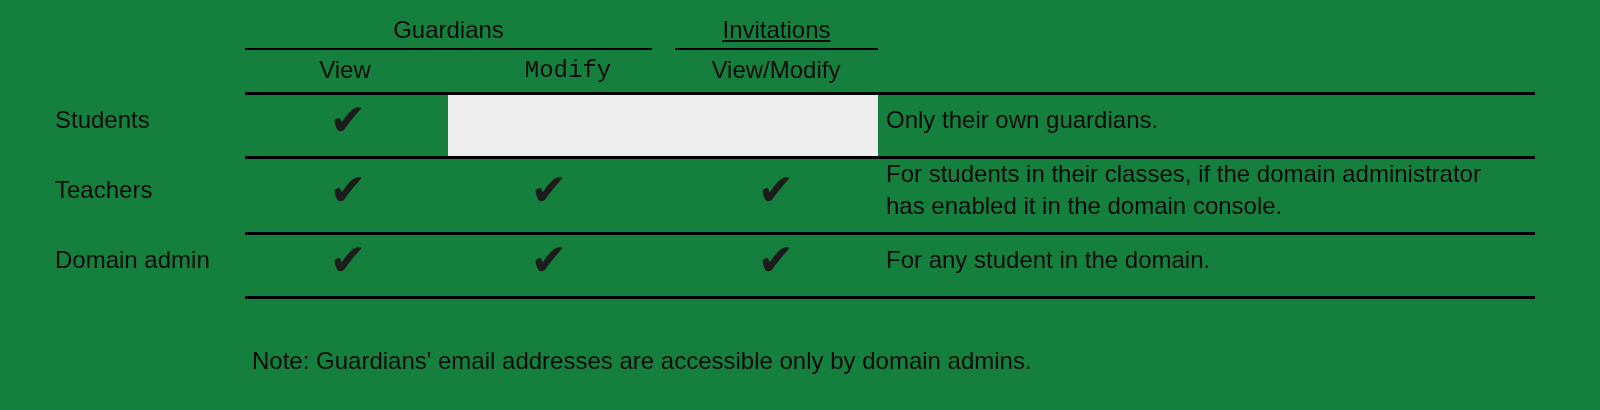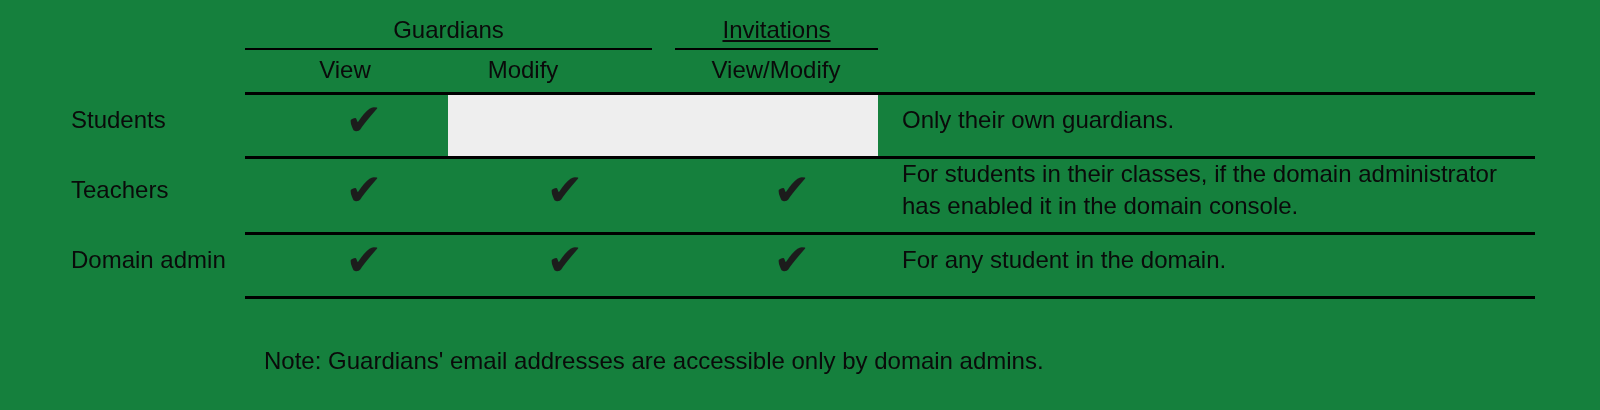--- a/index.html
+++ b/index.html
@@ -13,36 +13,36 @@
   .hline.l3{top:232px;}
   .hline.l4{top:296px;}
   .group-underline{position:absolute;top:48px;height:2px;background:#000;}
   .group-underline.guardians{left:245px;width:407px;}
   .group-underline.invitations{left:675px;width:203px;}
   .group-label{position:absolute;top:14px;height:32px;display:flex;align-items:center;justify-content:center;font-size:24px;}
   .group-label.guardians{left:245px;width:407px;}
   .group-label.invitations{left:675px;width:203px;text-decoration:underline;}
   .sub-label{position:absolute;top:54px;height:32px;display:flex;align-items:center;justify-content:center;font-size:24px;text-align:center;}
   .sub-label.view{left:285px;width:120px;}
-  .sub-label.modify{left:463px;width:120px;}
+  .sub-label.modify{left:508px;width:120px;font-family:Liberation Mono, monospace;}
   .sub-label.viewmodify{left:676px;width:200px;}
   .row{position:absolute;left:0;width:1600px;}
   .row.students{top:95px;height:61px;}
   .row.teachers{top:159px;height:73px;}
   .row.domainadmin{top:235px;height:61px;}
-  .cell{position:absolute;top:0;bottom:12px;display:flex;align-items:center;margin-left:16px;}
+  .cell{position:absolute;top:0;bottom:12px;display:flex;align-items:center;}
   .cell.role{left:55px;width:230px;font-size:24px;}
   .cell.check{width:120px;justify-content:center;
     font-family:"DejaVu Sans",sans-serif;font-weight:bold;font-size:44px;color:#1c1c1c;line-height:1;}
   .cell.check.c1{left:288px;}
   .cell.check.c2{left:489px;}
   .cell.check.c3{left:716px;}
   .cell.note{left:886px;width:655px;font-size:24px;line-height:32px;flex-direction:column;align-items:flex-start;justify-content:center;}
   .disabled-cell{position:absolute;left:448px;top:0;bottom:0;width:430px;background:#eeeeee;}
-  .footnote{position:absolute;left:264px;top:346px;font-size:24px;line-height:30px;}
+  .footnote{position:absolute;left:252px;top:346px;font-size:24px;line-height:30px;}
 </style>
 </head>
 <body>
 
 <div class="canvas">
 
   <div class="group-label guardians">Guardians</div>
   <div class="group-label invitations">Invitations</div>
   <div class="group-underline guardians"></div>
   <div class="group-underline invitations"></div>

